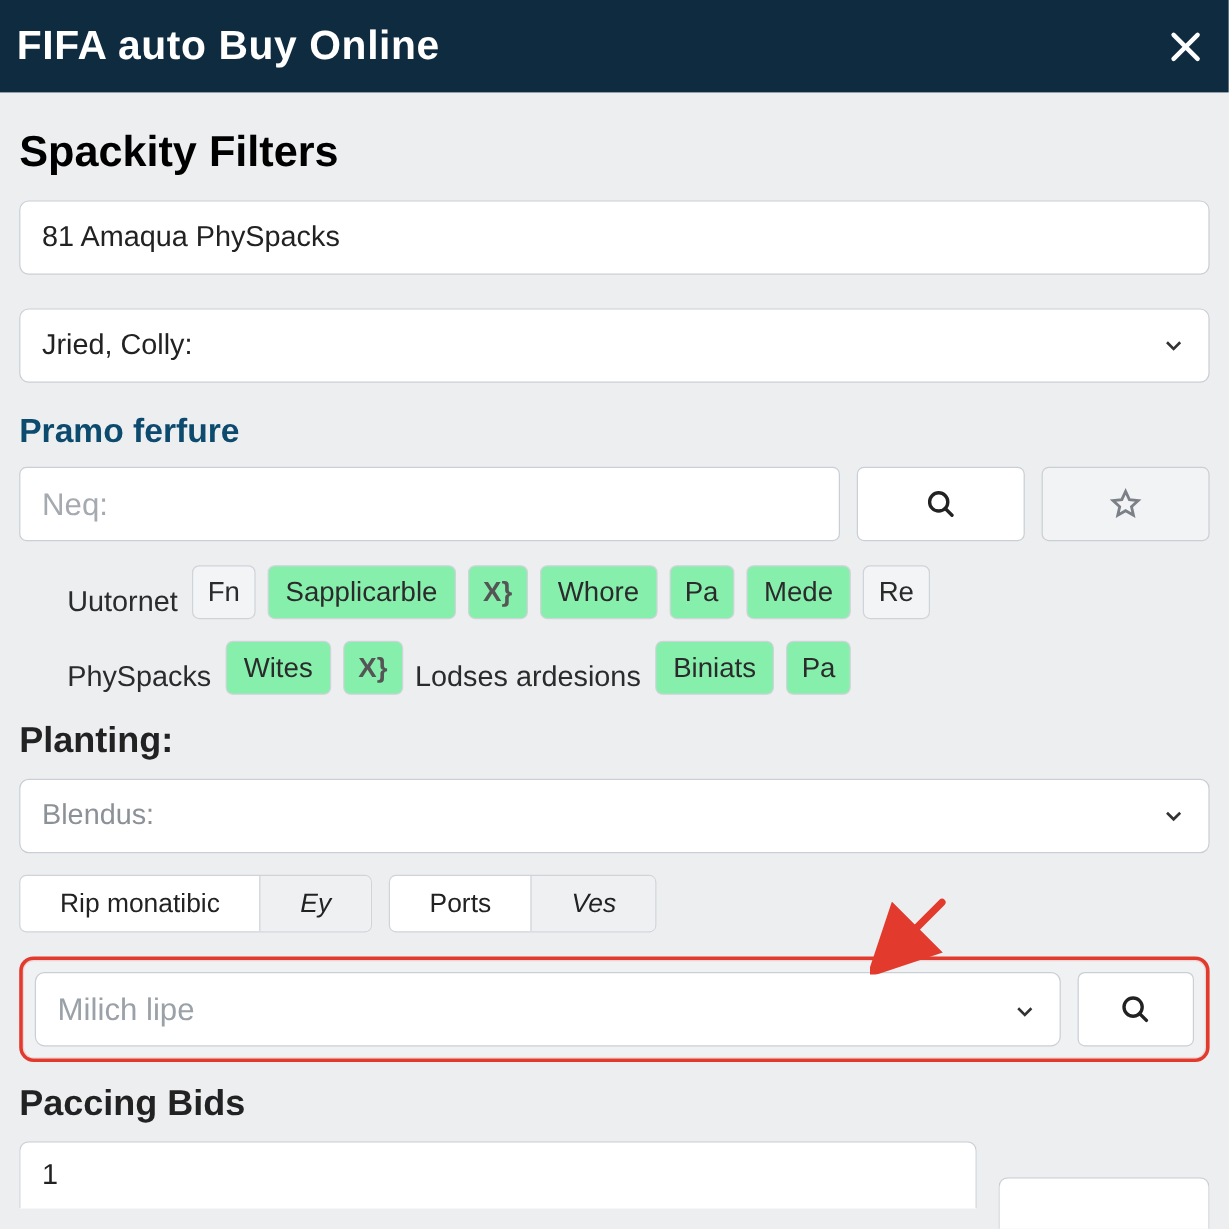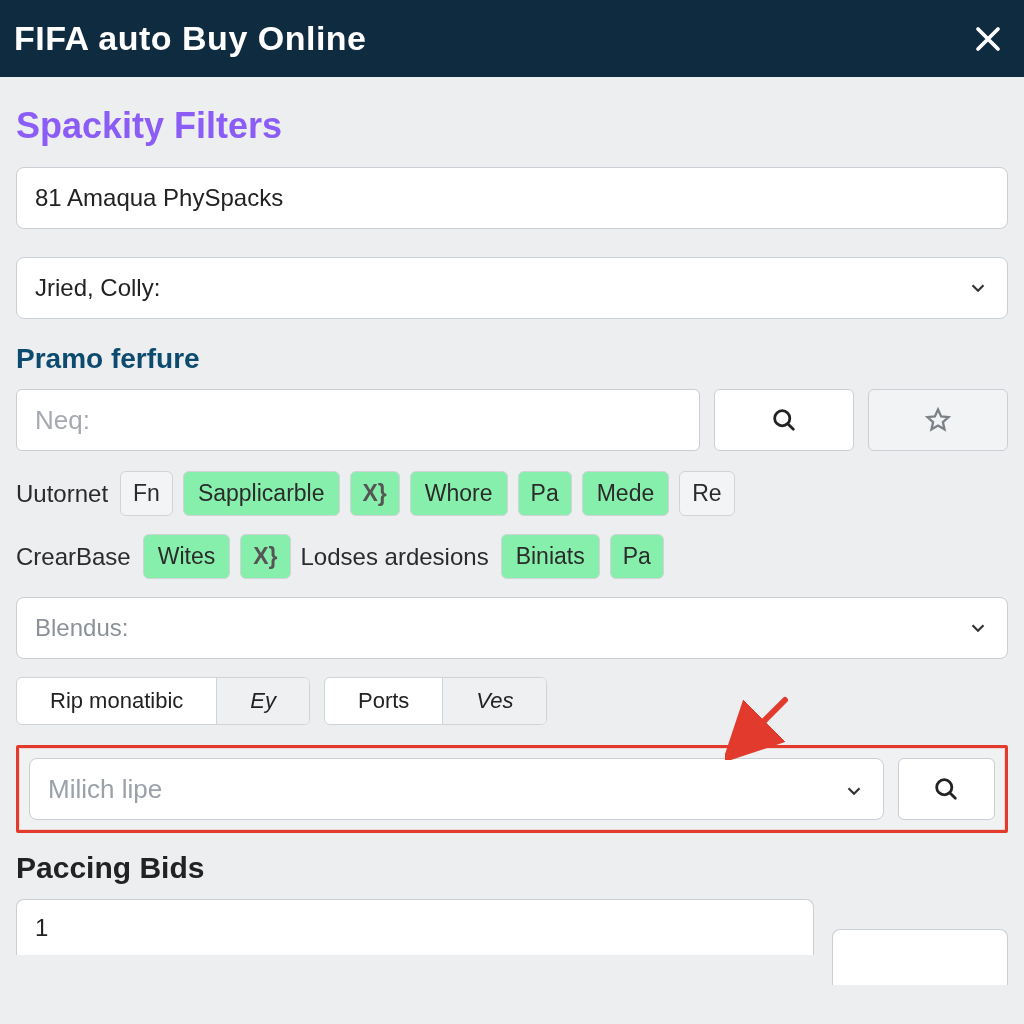--- a/index.html
+++ b/index.html
@@ -4,56 +4,56 @@
 <style>
   * { box-sizing: border-box; margin: 0; padding: 0; }
   html, body { width: 1024px; height: 1024px; font-family: -apple-system, BlinkMacSystemFont, "Segoe UI", Arial, sans-serif; background: #eceef0; color: #222; overflow: hidden; }
   .header { background: #0f2b40; color: #fff; height: 77px; display: flex; align-items: center; justify-content: space-between; padding: 0 14px 0 14px; }
   .header-title { font-size: 34px; font-weight: 700; letter-spacing: 0.5px; }
   .close-btn { width: 44px; height: 44px; display: flex; align-items: center; justify-content: center; cursor: pointer; }
   .close-btn svg { width: 30px; height: 30px; stroke: #fff; stroke-width: 3; }
 
   .content { padding: 22px 16px 0 16px; }
 
-  h1.section-title { font-size: 36px; font-weight: 700; color: #8b5cf6; margin: 6px 0 20px 0; }
+  h1.section-title { font-size: 36px; font-weight: 700; color: #000000; margin: 6px 0 20px 0; }
   h2.sub-title { font-size: 28px; font-weight: 700; color: #0c4a6e; margin: 24px 0 14px 0; }
   h2.sub-title2 { font-size: 30px; font-weight: 700; color: #222; margin: 22px 0 14px 0; }
 
   .field, .select-field { width: 100%; background: #fff; border: 1px solid #c9cfd4; border-radius: 8px; height: 62px; display: flex; align-items: center; padding: 0 18px; font-size: 24px; color: #222; }
   .field + .field, .field + .select-field, .select-field + .field, .select-field + .select-field { margin-top: 30px; }
   .select-field { justify-content: space-between; cursor: pointer; }
   .chev { width: 22px; height: 22px; flex: 0 0 auto; }
   .chev svg { width: 22px; height: 22px; stroke: #333; stroke-width: 2.4; fill: none; }
 
   .search-row { display: flex; gap: 14px; margin-top: 2px; }
   .search-input { flex: 1 1 auto; background: #fff; border: 1px solid #c9cfd4; border-radius: 6px; height: 62px; display: flex; align-items: center; padding: 0 18px; font-size: 26px; color: #a4aab0; }
   .icon-btn { width: 140px; height: 62px; background: #fff; border: 1px solid #c9cfd4; border-radius: 6px; display: flex; align-items: center; justify-content: center; cursor: pointer; }
   .icon-btn.star { background: #f2f3f5; }
   .icon-btn svg { width: 28px; height: 28px; }
 
   .tag-rows { margin-top: 20px; }
-  .tag-row { display: flex; align-items: center; flex-wrap: wrap; gap: 10px; margin-bottom: 18px; font-size: 24px; color: #2b2b2b; }
+  .tag-row { display: flex; align-items: flex-end; flex-wrap: wrap; gap: 10px; margin-bottom: 18px; font-size: 24px; color: #2b2b2b; margin-left: 40px; }
   .tag-label { padding-right: 2px; }
   .tag { background: #86efac; border: 1px solid #cfd4d9; border-radius: 6px; padding: 8px 14px; font-size: 23px; cursor: pointer; }
   .tag.selected { background: #f3f4f6; }
   .tag.small { padding: 8px 12px; }
   .tag.close-x { display: flex; align-items: center; gap: 6px; }
   .mini-x { font-weight: 700; color: #555; }
 
   .two-col { display: flex; gap: 32px; margin-top: 4px; flex-direction: column; }
   .two-col .select-field { height: 62px; font-size: 24px; }
   .placeholder { color: #8b9197; }
 
   .chip-row { display: flex; gap: 14px; margin-top: 18px; }
   .chip-group { display: flex; border: 1px solid #cfd4d9; border-radius: 6px; overflow: hidden; background: #fff; }
   .chip { padding: 10px 33px; font-size: 22px; cursor: pointer; }
   .chip + .chip { border-left: 1px solid #cfd4d9; font-style: italic; }
   .chip.sel { background: #eef0f2; }
 
-  .highlight-wrap { position: relative; margin-top: 20px; border: 3px solid #e23b2e; border-radius: 2px; padding: 10px 10px; background: rgba(255,255,255,0.2); box-shadow: 0 0 0 1px rgba(226,59,46,0.15) inset; display: flex; gap: 14px; align-items: center; }
+  .highlight-wrap { position: relative; margin-top: 20px; border: 3px solid #e23b2e; border-radius: 12px; padding: 10px 10px; background: rgba(255,255,255,0.2); box-shadow: 0 0 0 1px rgba(226,59,46,0.15) inset; display: flex; gap: 14px; align-items: center; }
   .highlight-wrap .select-field { height: 62px; font-size: 26px; color: #9aa1a8; flex: 1 1 auto; }
   .highlight-wrap .icon-btn { width: 110px; height: 62px; }
   .arrow { position: absolute; right: 210px; top: -54px; }
   .arrow svg { width: 70px; height: 66px; }
 
   .bids-row { display: flex; gap: 18px; margin-top: 6px; }
   .bids-row .field { flex: 1 1 auto; height: 56px; font-size: 24px; border-bottom: none; border-bottom-left-radius: 0; border-bottom-right-radius: 0; }
   .bids-row .select-field { width: 176px; flex: 0 0 auto; height: 56px; font-size: 24px; color: #8b9197; border-bottom: none; border-bottom-left-radius: 0; border-bottom-right-radius: 0; }
 </style>
 </head>
@@ -111,31 +111,32 @@
       <span class="tag">Sapplicarble</span>
       <span class="tag close-x small">
           <span class="mini-x">X}</span>
         </span>
       <span class="tag">Whore</span>
       <span class="tag small">Pa</span>
       <span class="tag">Mede</span>
       <span class="tag small selected">Re</span>
     </div>
     <div class="tag-row">
-      <span class="tag-label">CrearBase</span>
+      <span class="tag-label">PhySpacks</span>
       <span class="tag">Wites</span>
       <span class="tag close-x small">
           <span class="mini-x">X}</span>
         </span>
       <span class="tag-label">Lodses ardesions</span>
       <span class="tag">Biniats</span>
       <span class="tag small">Pa</span>
     </div>
   </div>
 
+  <h2 class="sub-title2">Planting:</h2>
 
   <div class="two-col">
     <div class="select-field">
       <span class="placeholder">Blendus:</span>
       <span class="chev"><svg viewBox="0 0 24 24">
             <polyline points="6 9 12 15 18 9"></polyline>
           </svg></span>
     </div>
   </div>
 

